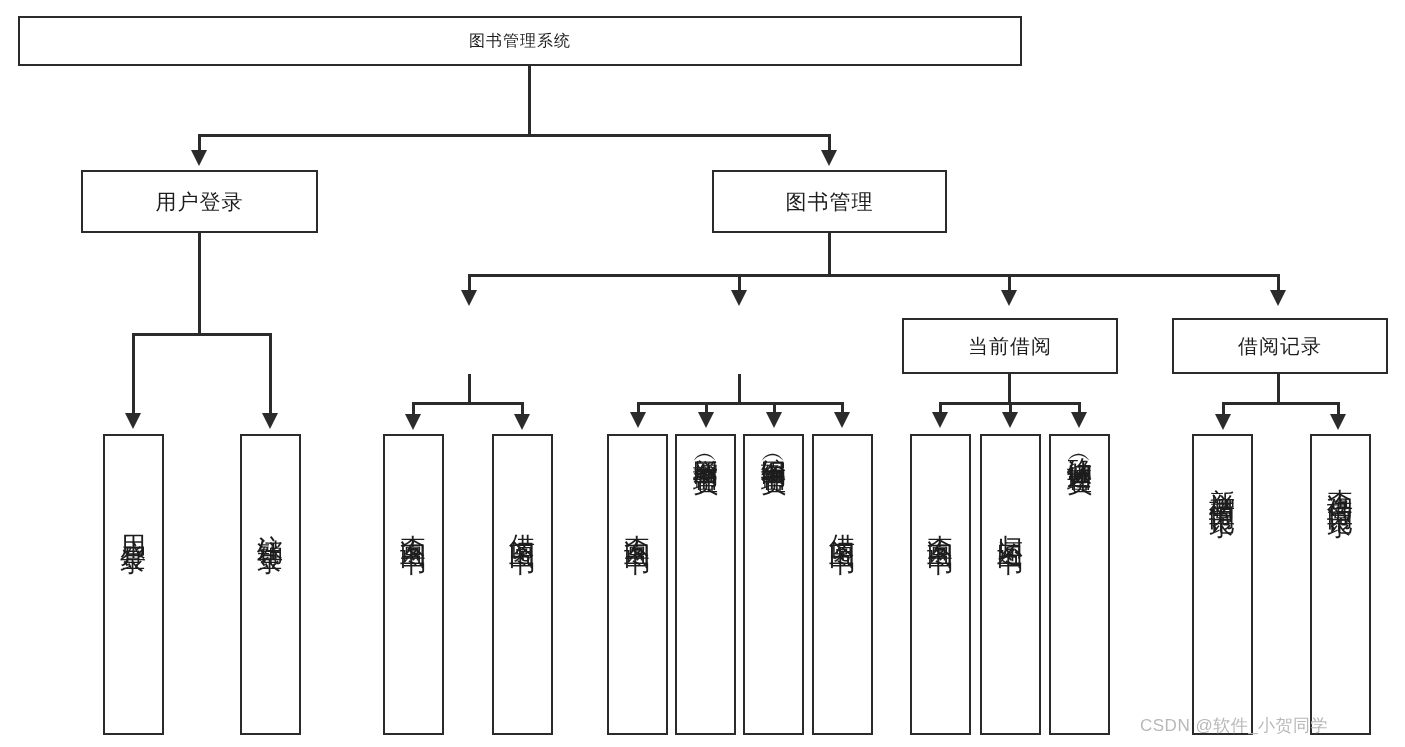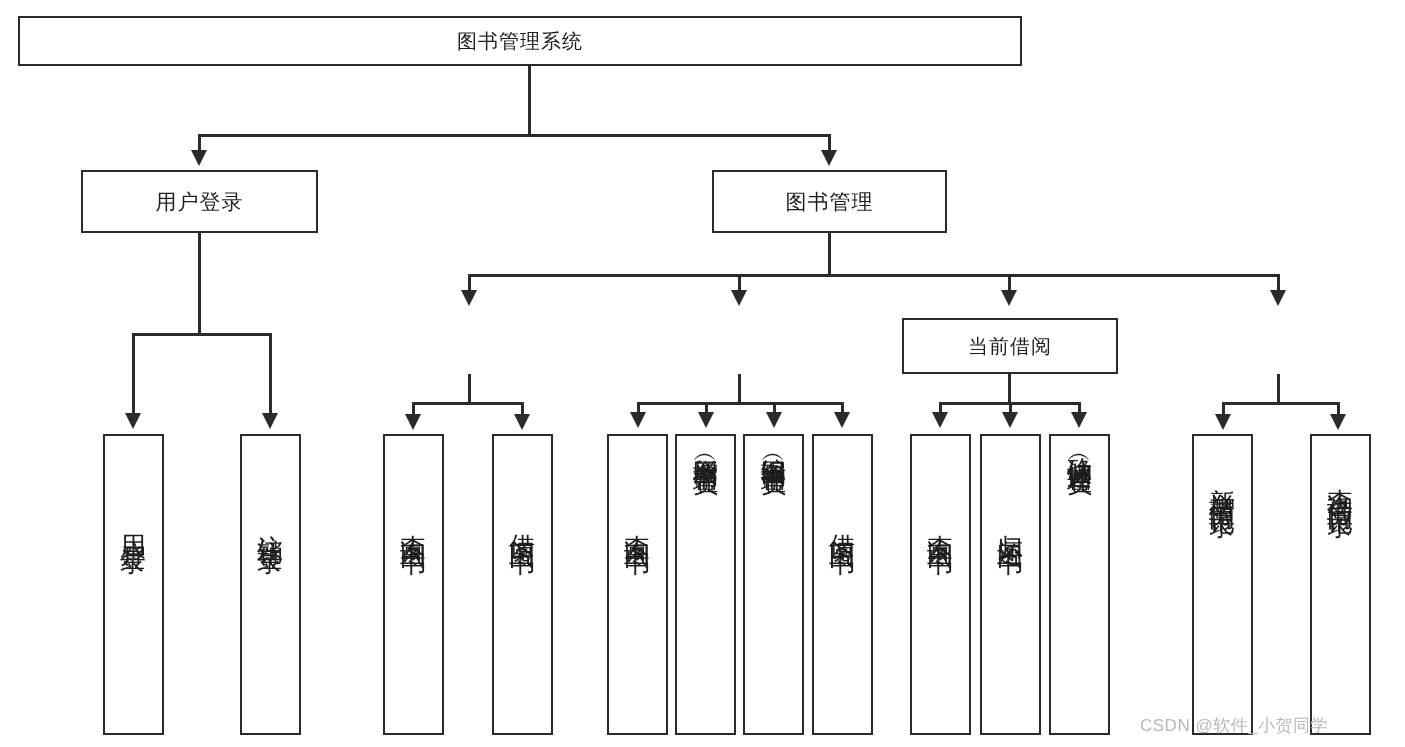--- a/index.html
+++ b/index.html
@@ -29,21 +29,21 @@
     z-index:3;
   }
   .node .label{
     display:block;
     text-align:center;
     letter-spacing:1px;
     color:#1d1d1d;
   }
 
   
-  .node.root .label{ font-size:20px; }
+  .node.root .label{ font-size:16px; }
   
   .node.h2 .label{ font-size:21px; }
   .node.h3 .label{ font-size:20px; }
 
   
   .node.leaf{
     align-items:flex-start;
     justify-content:center;
     padding-top:6px;
   }
@@ -130,20 +130,23 @@
   <div class="ln v" style="left:738px;top:274px;height:18px;"></div>
   <div class="arrow" style="left:731px;top:290px;"></div>
   <div class="ln v" style="left:1008px;top:274px;height:18px;"></div>
   <div class="arrow" style="left:1001px;top:290px;"></div>
   <div class="ln v" style="left:1277px;top:274px;height:18px;"></div>
   <div class="arrow" style="left:1270px;top:290px;"></div>
 
   <div class="node h3" style="left:902px;top:318px;width:216px;height:56px;">
     <span class="label">当前借阅</span>
   </div>
+  <div class="node h3" style="left:1172px;top:318px;width:216px;height:56px;">
+    <span class="label">借阅记录</span>
+  </div>
 
   <div class="ln v" style="left:468px;top:374px;height:28px;"></div>
   <div class="ln h" style="left:412px;top:402px;width:112px;height:3px;"></div>
   <div class="ln v" style="left:412px;top:402px;height:14px;"></div>
   <div class="arrow" style="left:405px;top:414px;"></div>
   <div class="ln v" style="left:521px;top:402px;height:14px;"></div>
   <div class="arrow" style="left:514px;top:414px;"></div>
 
   <div class="ln v" style="left:738px;top:374px;height:28px;"></div>
   <div class="ln h" style="left:637px;top:402px;width:207px;height:3px;"></div>

